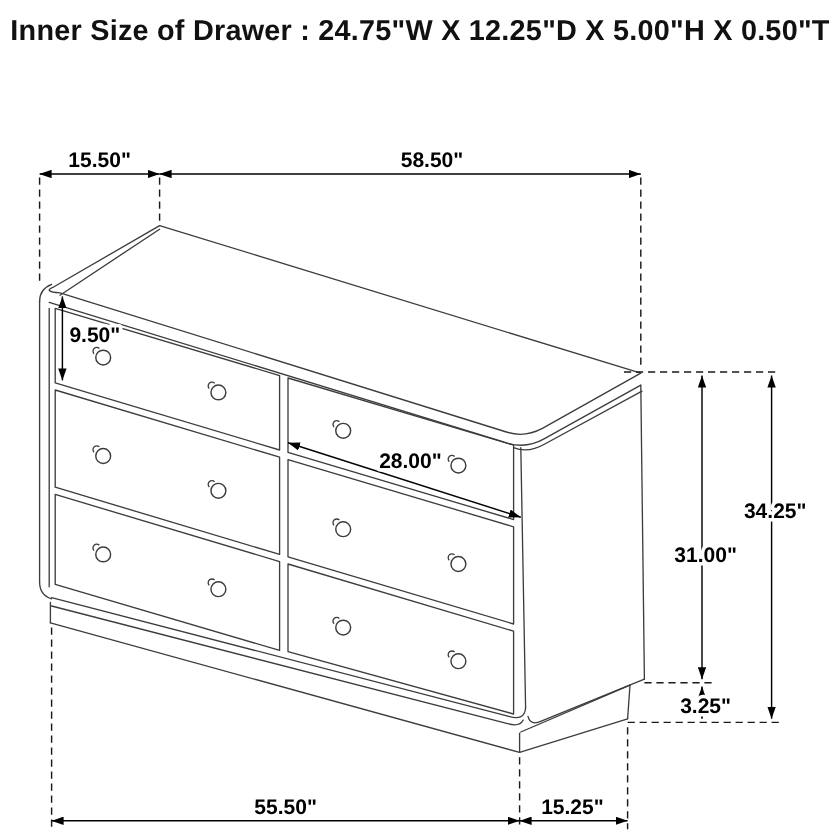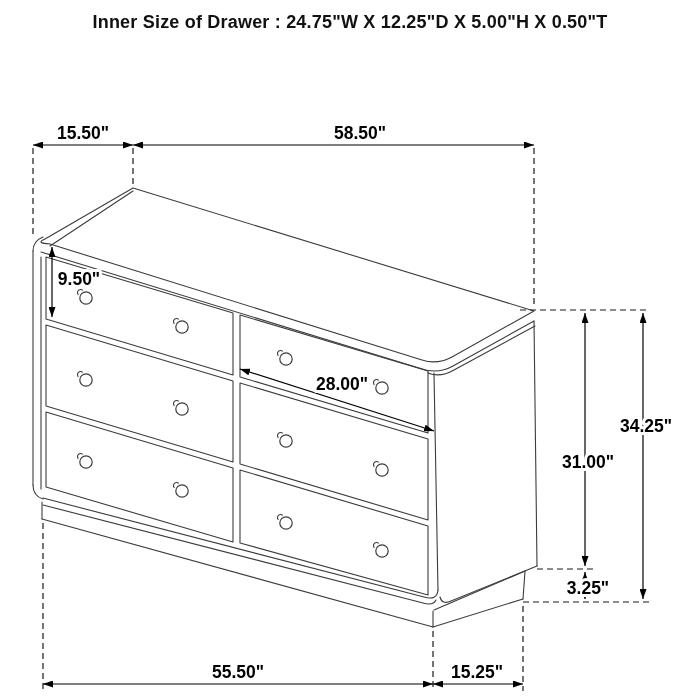--- a/index.html
+++ b/index.html
@@ -16,21 +16,21 @@
     width: 700px;
     height: 700px;
     background: #ffffff;
   }
   .diagram-title {
     position: absolute;
     top: 12px;
     left: 0;
     width: 100%;
     text-align: center;
-    font-size: 18px;
+    font-size: 24px;
     font-weight: bold;
     color: #111111;
     letter-spacing: 0.2px;
     white-space: nowrap;
   }
   svg.canvas {
     position: absolute;
     top: 0;
     left: 0;
   }

